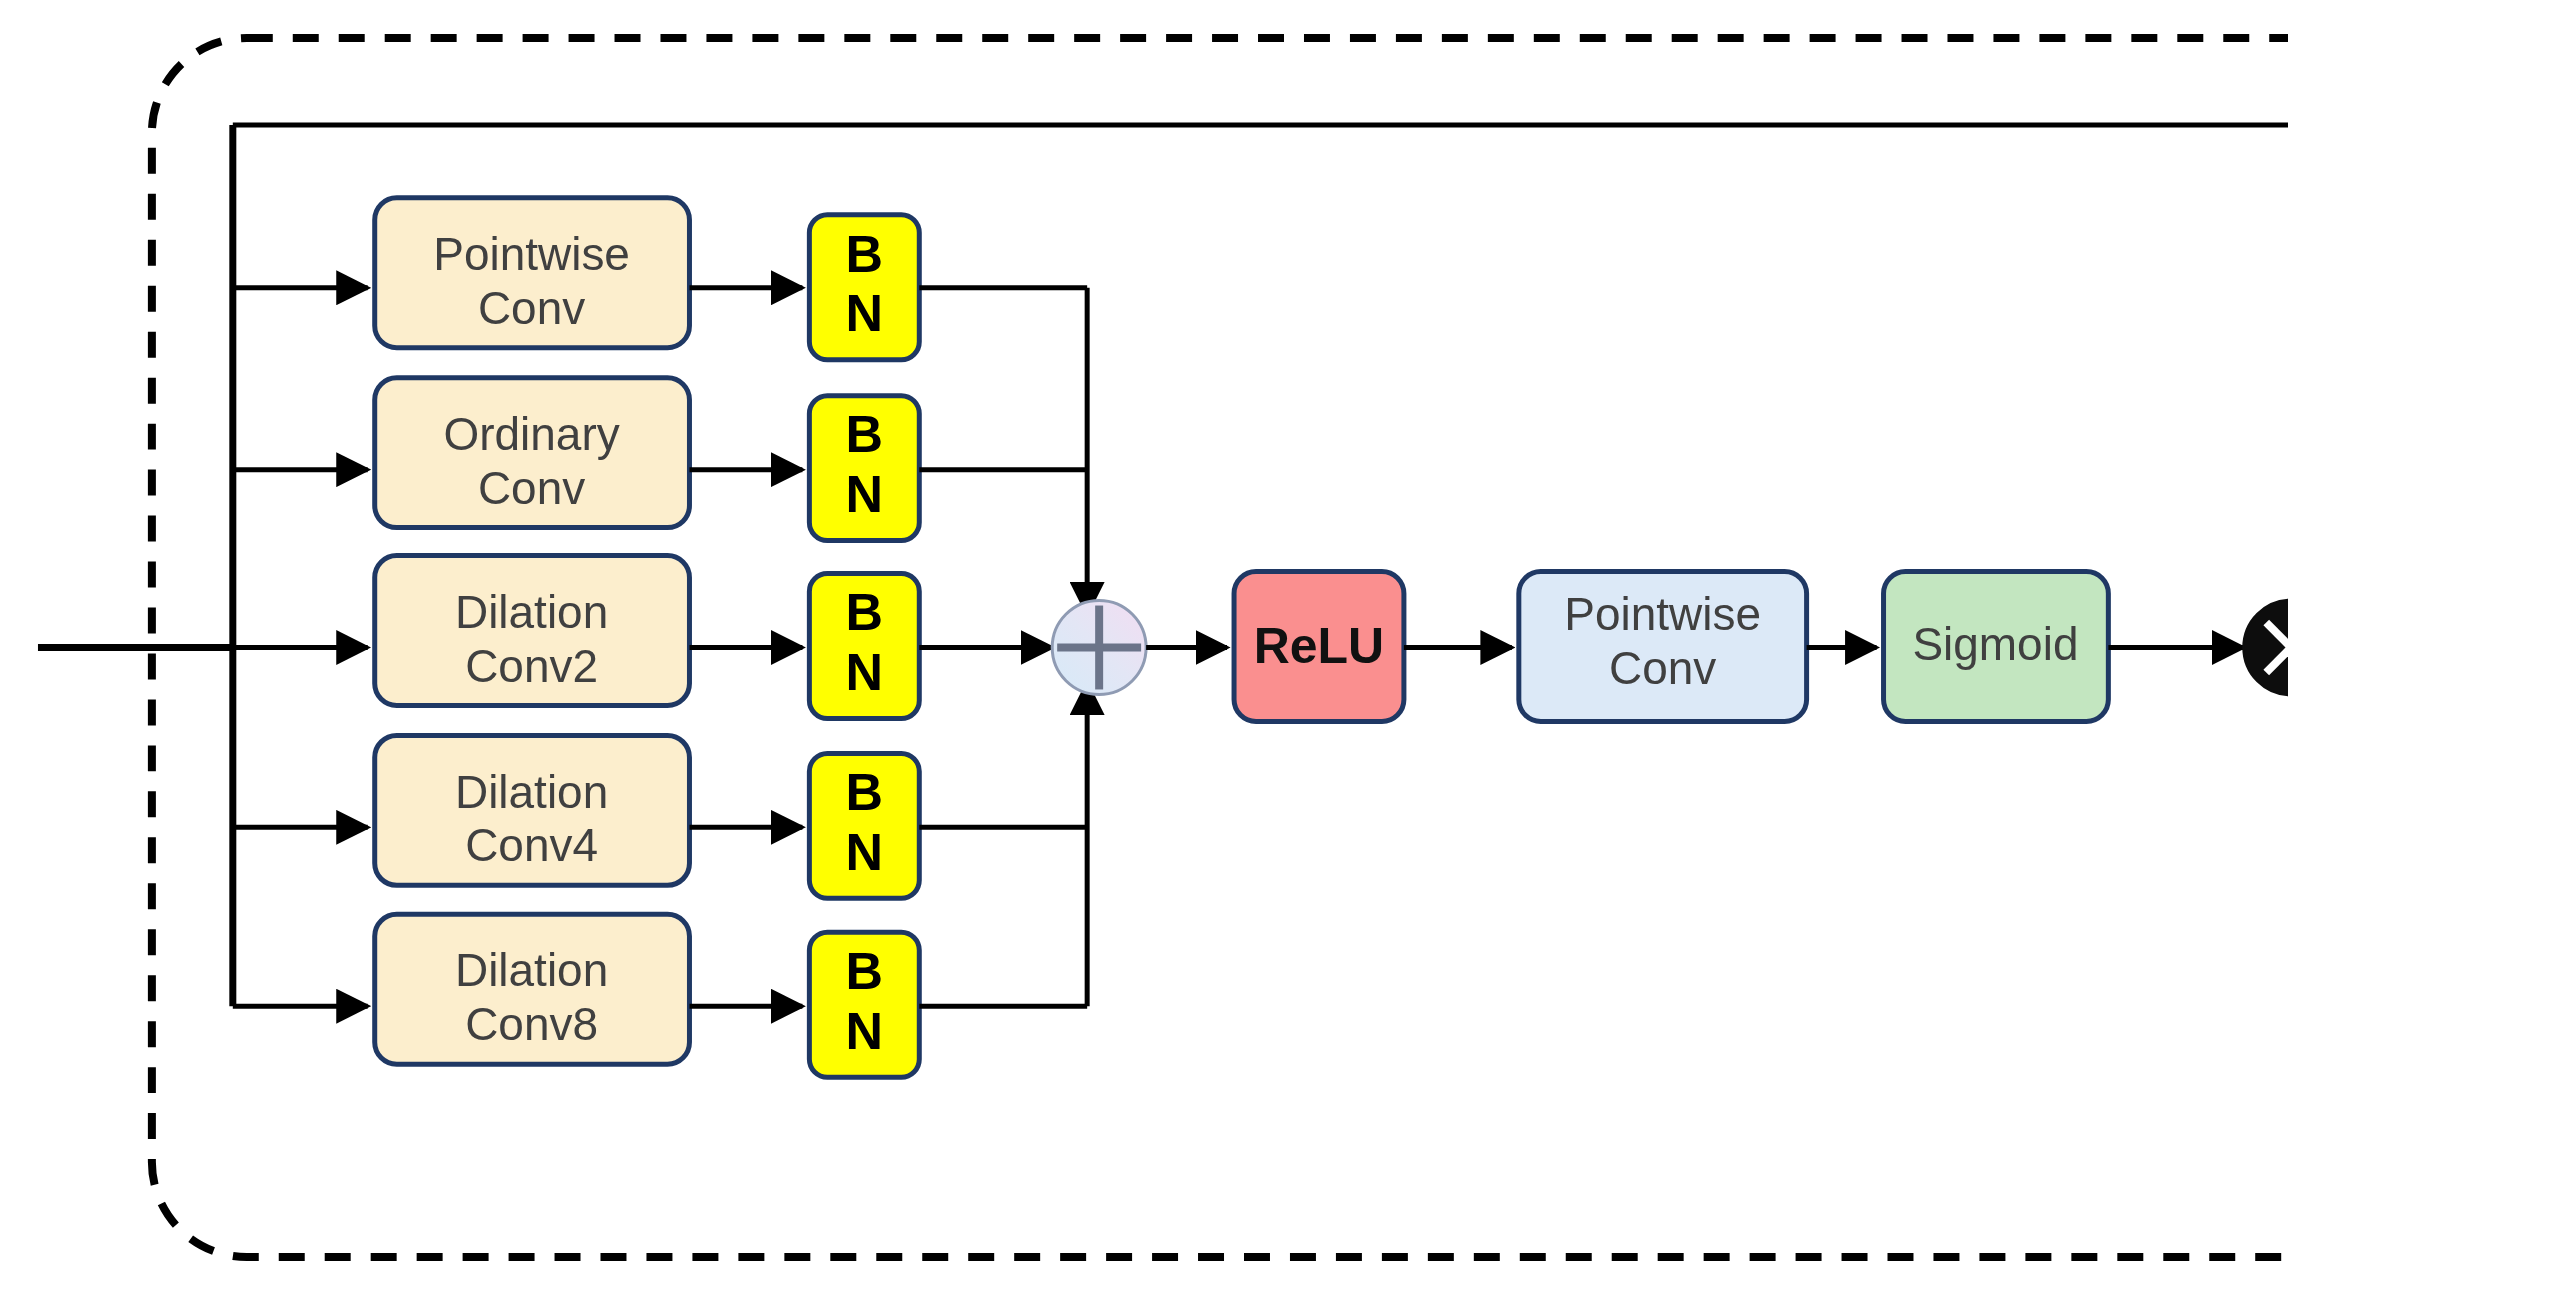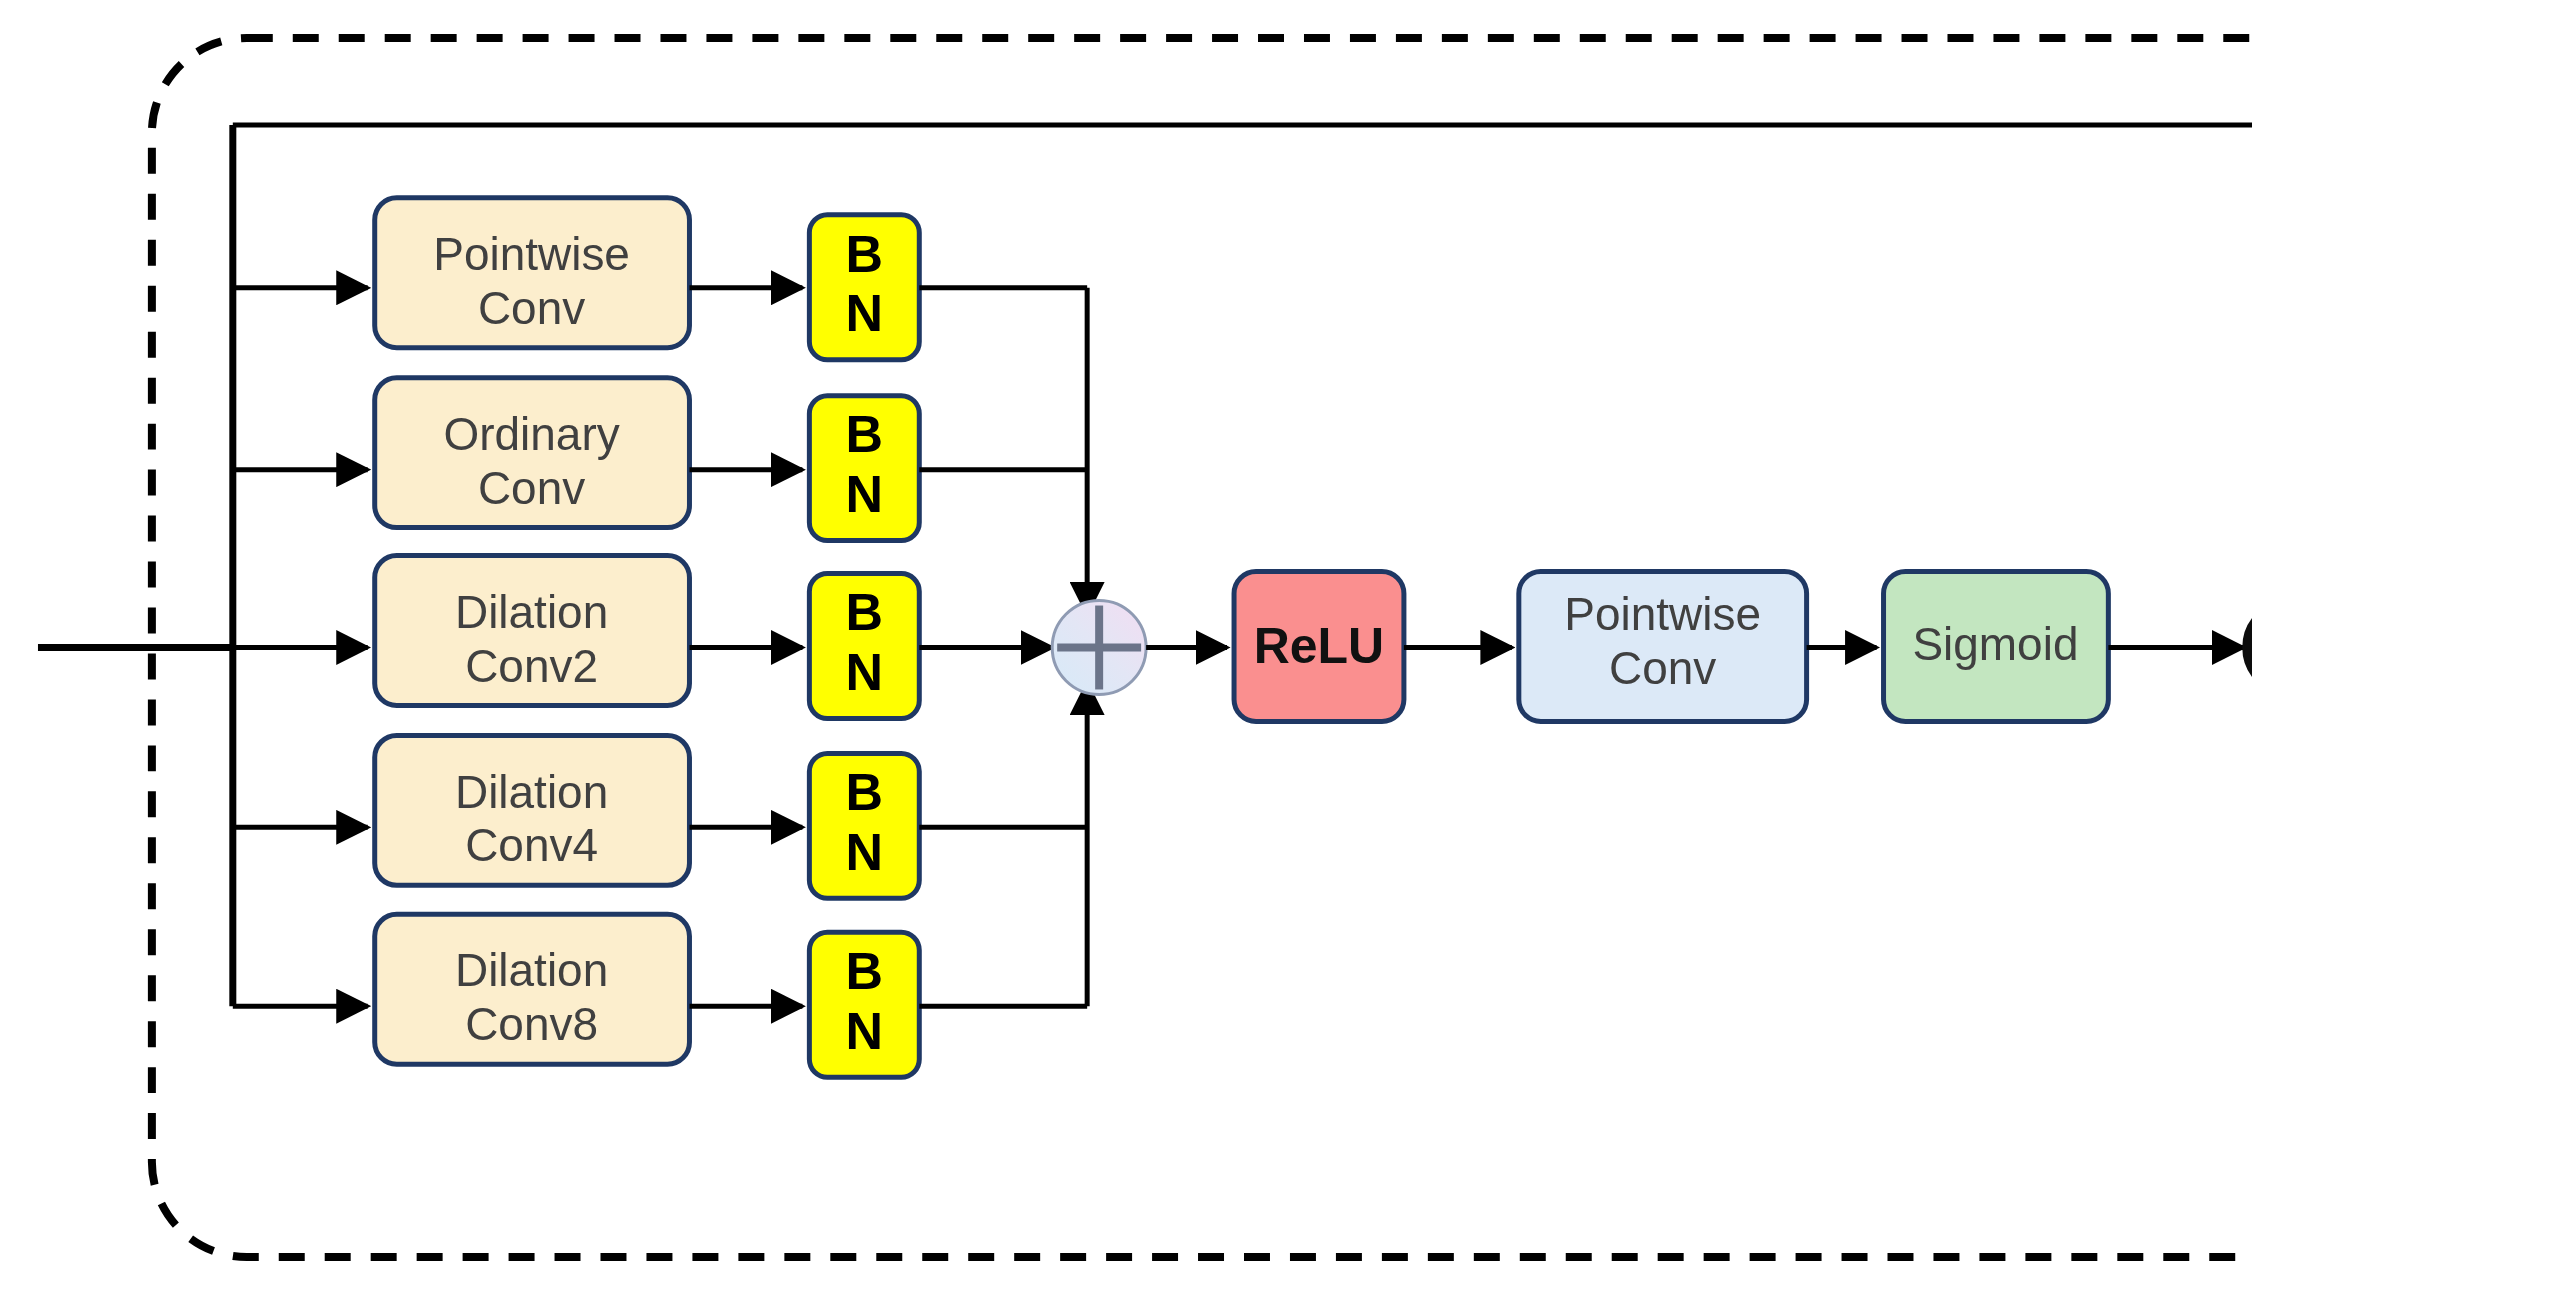--- a/index.html
+++ b/index.html
@@ -9,20 +9,21 @@
   }
   body {
     font-family: "Liberation Sans", sans-serif;
   }
   #canvas {
     position: relative;
     width: 2252px;
     height: 1294px;
     background: #ffffff;
     overflow: hidden;
+    padding-left: 36px;
   }
   #canvas svg {
     position: absolute;
     top: 0;
     left: 0;
     width: 2576px;
     height: 1294px;
   }
   .node-label {
     font-family: "Liberation Sans", sans-serif;

